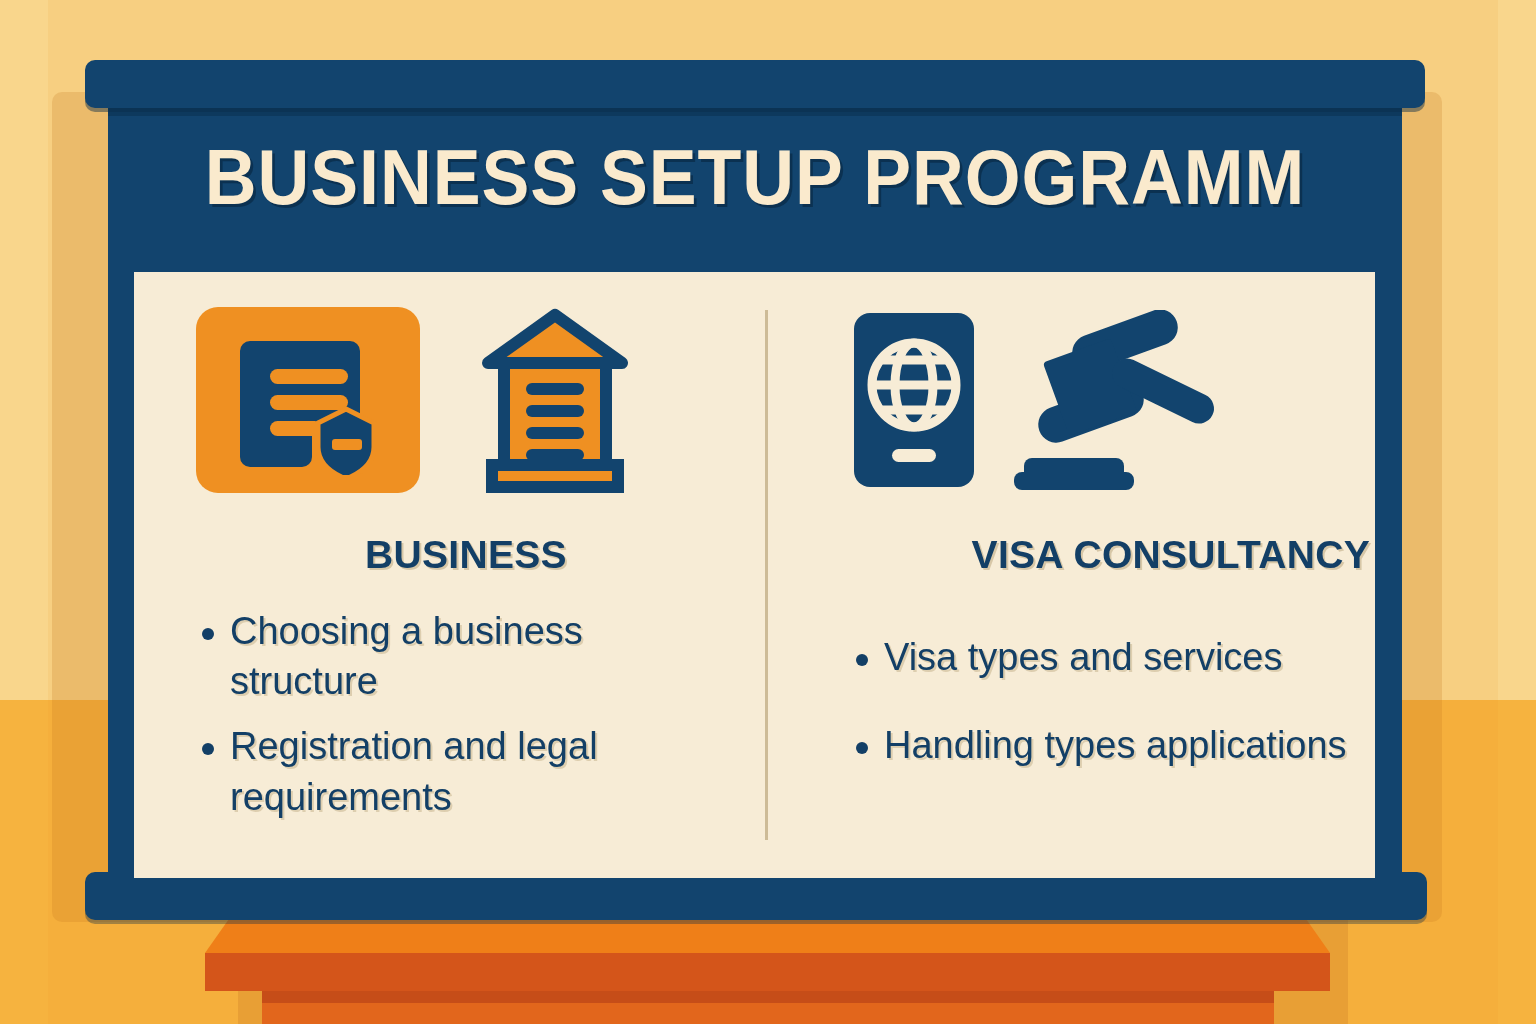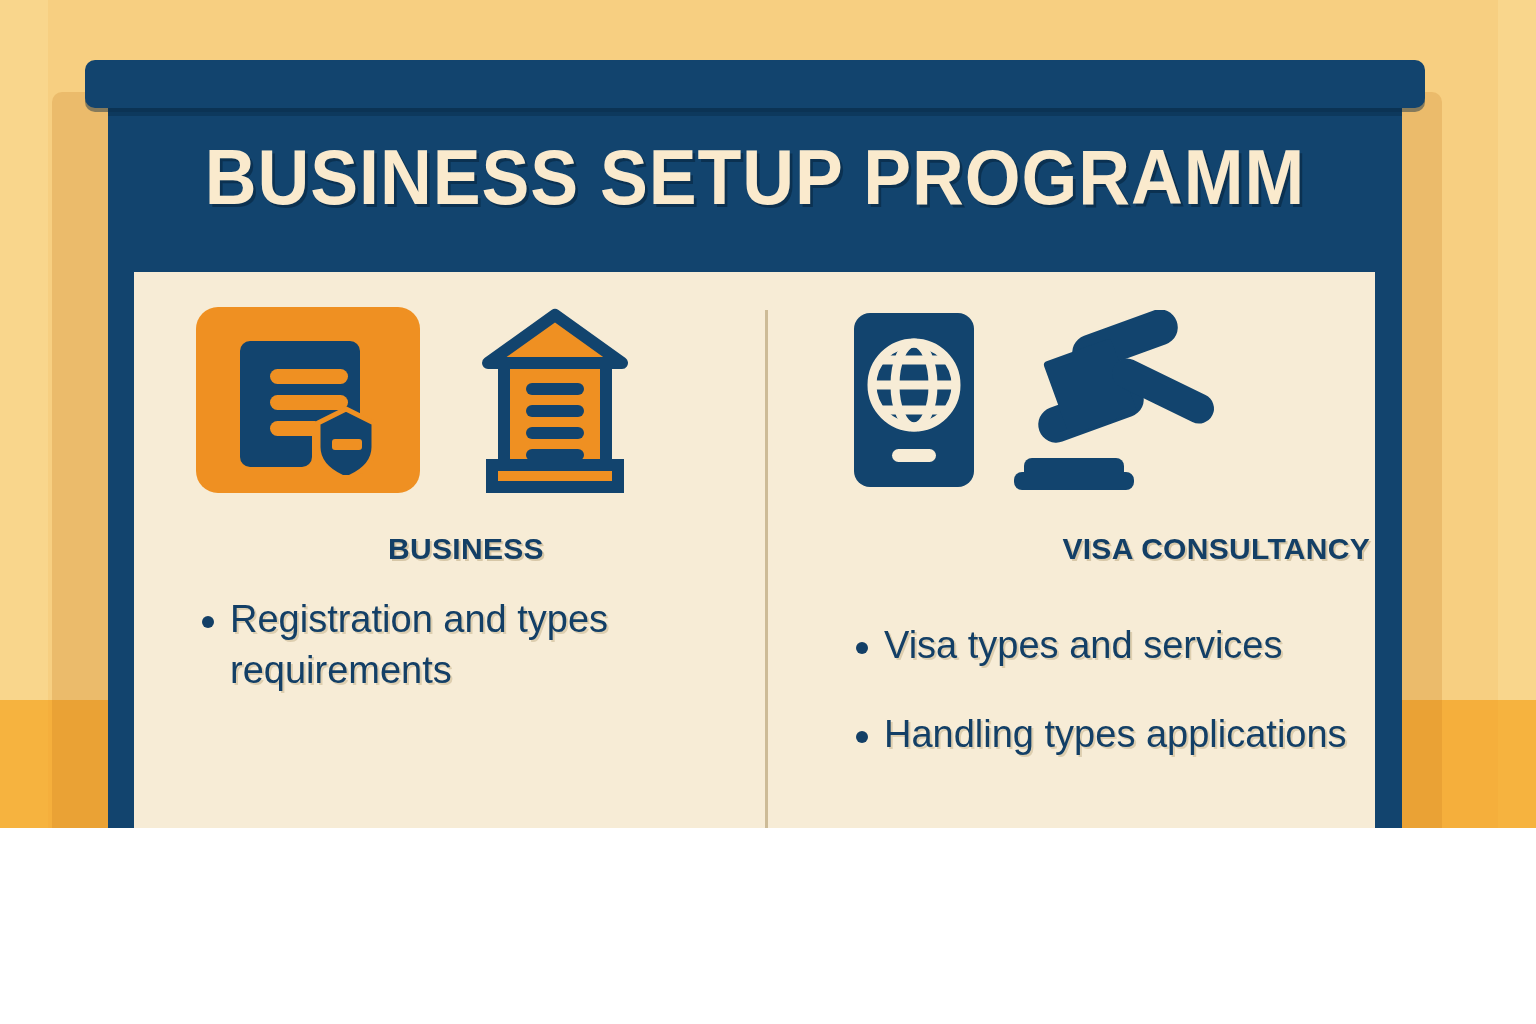--- a/index.html
+++ b/index.html
@@ -3,21 +3,21 @@
 <meta charset="utf-8">
 <style>
   html, body {
     margin: 0;
     padding: 0;
     background: #ffffff;
   }
   #stage {
     position: relative;
     width: 1536px;
-    height: 828px;
+    height: 1024px;
     overflow: hidden;
     font-family: "Liberation Sans", sans-serif;
   }
 
   
   .bg-upper {
     position: absolute;
     left: 0; top: 0;
     width: 1536px; height: 700px;
     background: #f9d68c;
@@ -149,21 +149,21 @@
     display: flex;
     align-items: center;
     height: 200px;
   }
   .col-left .icon-row { gap: 60px; }
   .col-right .icon-row { gap: 34px; }
 
   .sec-heading {
     color: #133f66;
     font-weight: bold;
-    font-size: 30px;
+    font-size: 39px;
     line-height: 1.28;
     letter-spacing: 0.3px;
     text-shadow: 2px 2px 0 rgba(190,170,130,0.55);
     margin-top: 30px;
   }
   .col-left .sec-heading { text-align: center; }
   .col-right .sec-heading { text-align: right; }
 
   ul.bullets {
     list-style: none;
@@ -257,21 +257,22 @@
         </svg>
       </div>
 
     </div>
 
     <div class="sec-heading">
       <div>BUSINESS</div>
     </div>
 
     <ul class="bullets">
-      <li>Registration and types requirements</li>
+      <li>Choosing a business structure</li>
+      <li>Registration and legal requirements</li>
     </ul>
 
   </div>
 
   <div class="col col-right">
 
     <div class="icon-row">
 
       <div class="icon-plain">
         <svg width="128" height="182" viewBox="0 0 128 182" aria-hidden="true">

